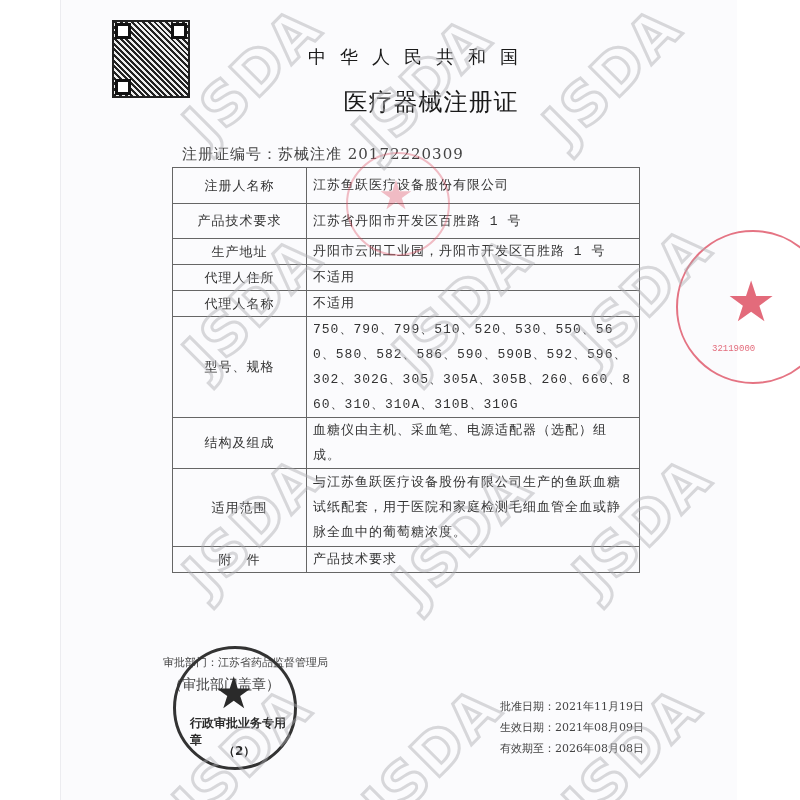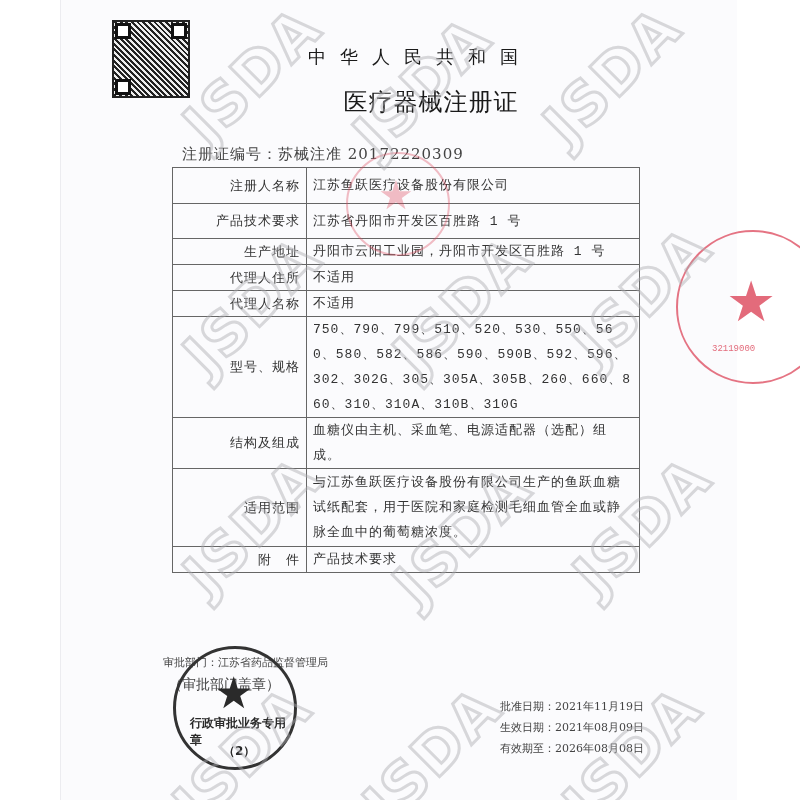--- a/index.html
+++ b/index.html
@@ -49,21 +49,21 @@
     position:absolute; left:182px; top:145px; font-size:15px; color:#444; letter-spacing:1px;
   }
   table.cert {
     position:absolute; left:172px; top:167px; width:468px;
     border-collapse:collapse; font-size:13px; color:#333;
     z-index:2;
   }
   table.cert td {
     border:1.5px solid #666; padding:0 6px; vertical-align:middle;
   }
-  table.cert td.lbl { width:121px; text-align:right; letter-spacing:1px; }
+  table.cert td.lbl { width:121px; text-align:center; letter-spacing:1px; }
   table.cert td.val { letter-spacing:1px; line-height:25px;font-family:Liberation Mono, monospace; }
   .stamp-red {
     position:absolute; left:676px; top:230px; width:150px; height:150px;
     border:2px solid rgba(220,70,90,0.75); border-radius:50%;
     color:rgba(220,70,90,0.8); z-index:3;
   }
   .stamp-red .star { position:absolute; left:48px; top:42px; font-size:56px; line-height:1; }
   .stamp-red .code { position:absolute; left:34px; top:112px; font-size:9px; font-family:Liberation Mono, monospace; }
   .stamp-red-faint {
     position:absolute; left:346px; top:152px; width:100px; height:100px;

